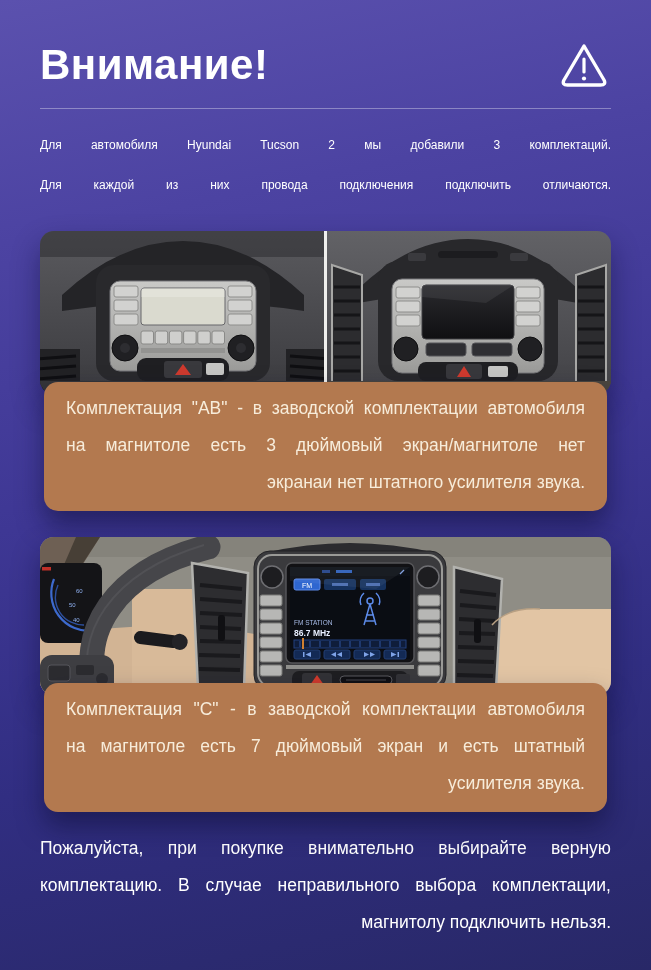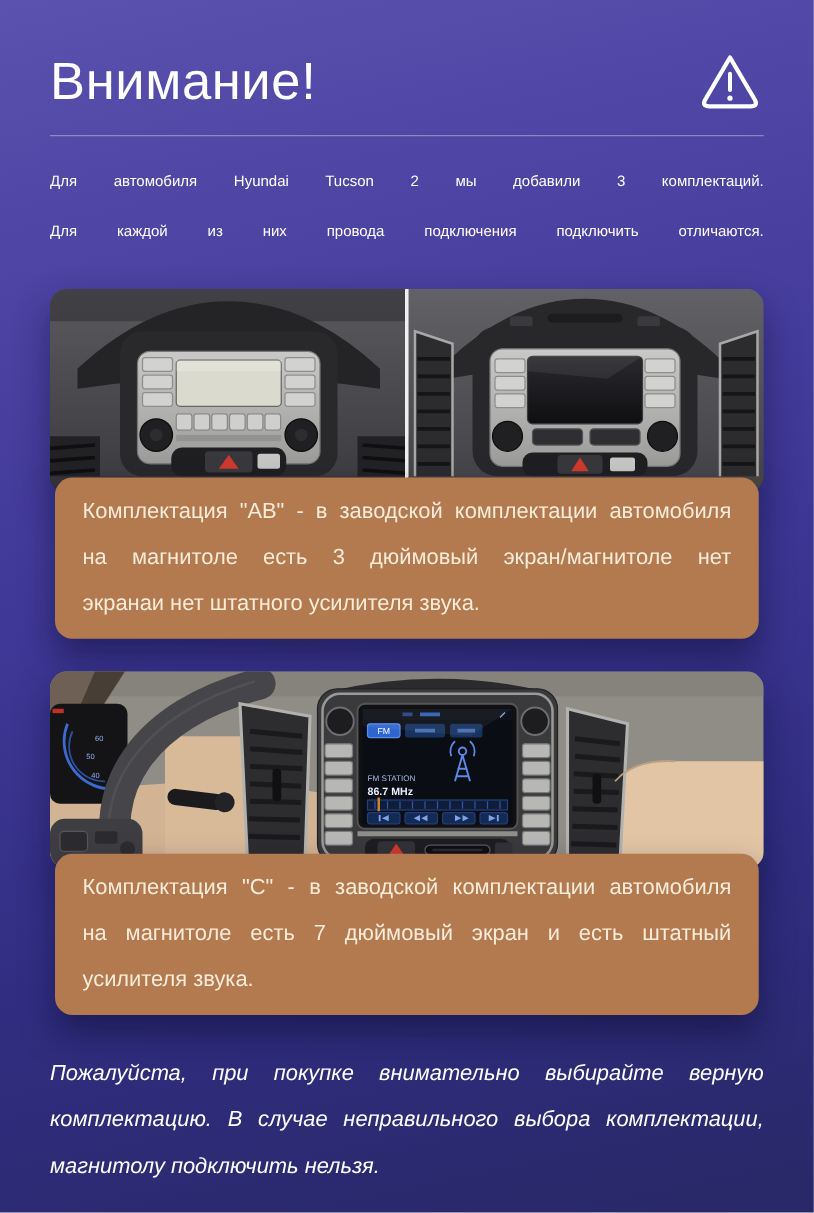--- a/index.html
+++ b/index.html
@@ -4,39 +4,39 @@
 <style>
   html,body{margin:0;padding:0;}
   body{
     width:651px;height:970px;overflow:hidden;
     font-family:"Liberation Sans",sans-serif;
     background:linear-gradient(168deg,#5b51ae 0%,#4c43a2 22%,#3e3794 48%,#312e82 72%,#282867 100%);
     color:#ffffff;
   }
   .page{width:571px;margin:0 auto;padding-top:40px;}
   .hdr{display:flex;align-items:center;justify-content:space-between;}
-  .hdr h1{margin:0;font-size:42px;font-weight:normal;letter-spacing:.5px;}
+  .hdr h1{margin:0;font-size:42px;font-weight:bold;letter-spacing:.5px;}
   .warn-icon{width:54px;height:50px;}
   .rule{height:1px;background:rgba(255,255,255,.35);margin-top:18px;}
   .intro{margin-top:16px;font-size:12px;line-height:40px;}
   .jline{text-align:justify;text-align-last:justify;}
-  .lline{text-align:left;}
+  .lline{text-align:right;}
   .photos{
     margin-top:26px;height:163px;border-radius:14px;overflow:hidden;
     box-shadow:0 14px 28px rgba(12,12,50,.45);position:relative;
   }
   .photos.p2{height:158px;}
   .photos svg{display:block;width:100%;height:100%;}
   .caption{
     position:relative;margin:-12px 4px 0 4px;border-radius:14px;
     background:#b3794f;color:#f7ecda;
     padding:8px 22px 10px 22px;font-size:17.5px;line-height:37px;
     box-shadow:0 14px 26px rgba(12,12,50,.5);
   }
-  .footer{margin-top:28px;font-size:17.5px;line-height:37px;font-style:italic;}
+  .footer{margin-top:18px;font-size:17.5px;line-height:37px;}
   text{font-family:"Liberation Sans",sans-serif;}
 </style>
 </head>
 <body>
 
 <div class="page">
 
   <div class="hdr">
     <h1>Внимание!</h1>
     <svg class="warn-icon" viewBox="0 0 54 50">

